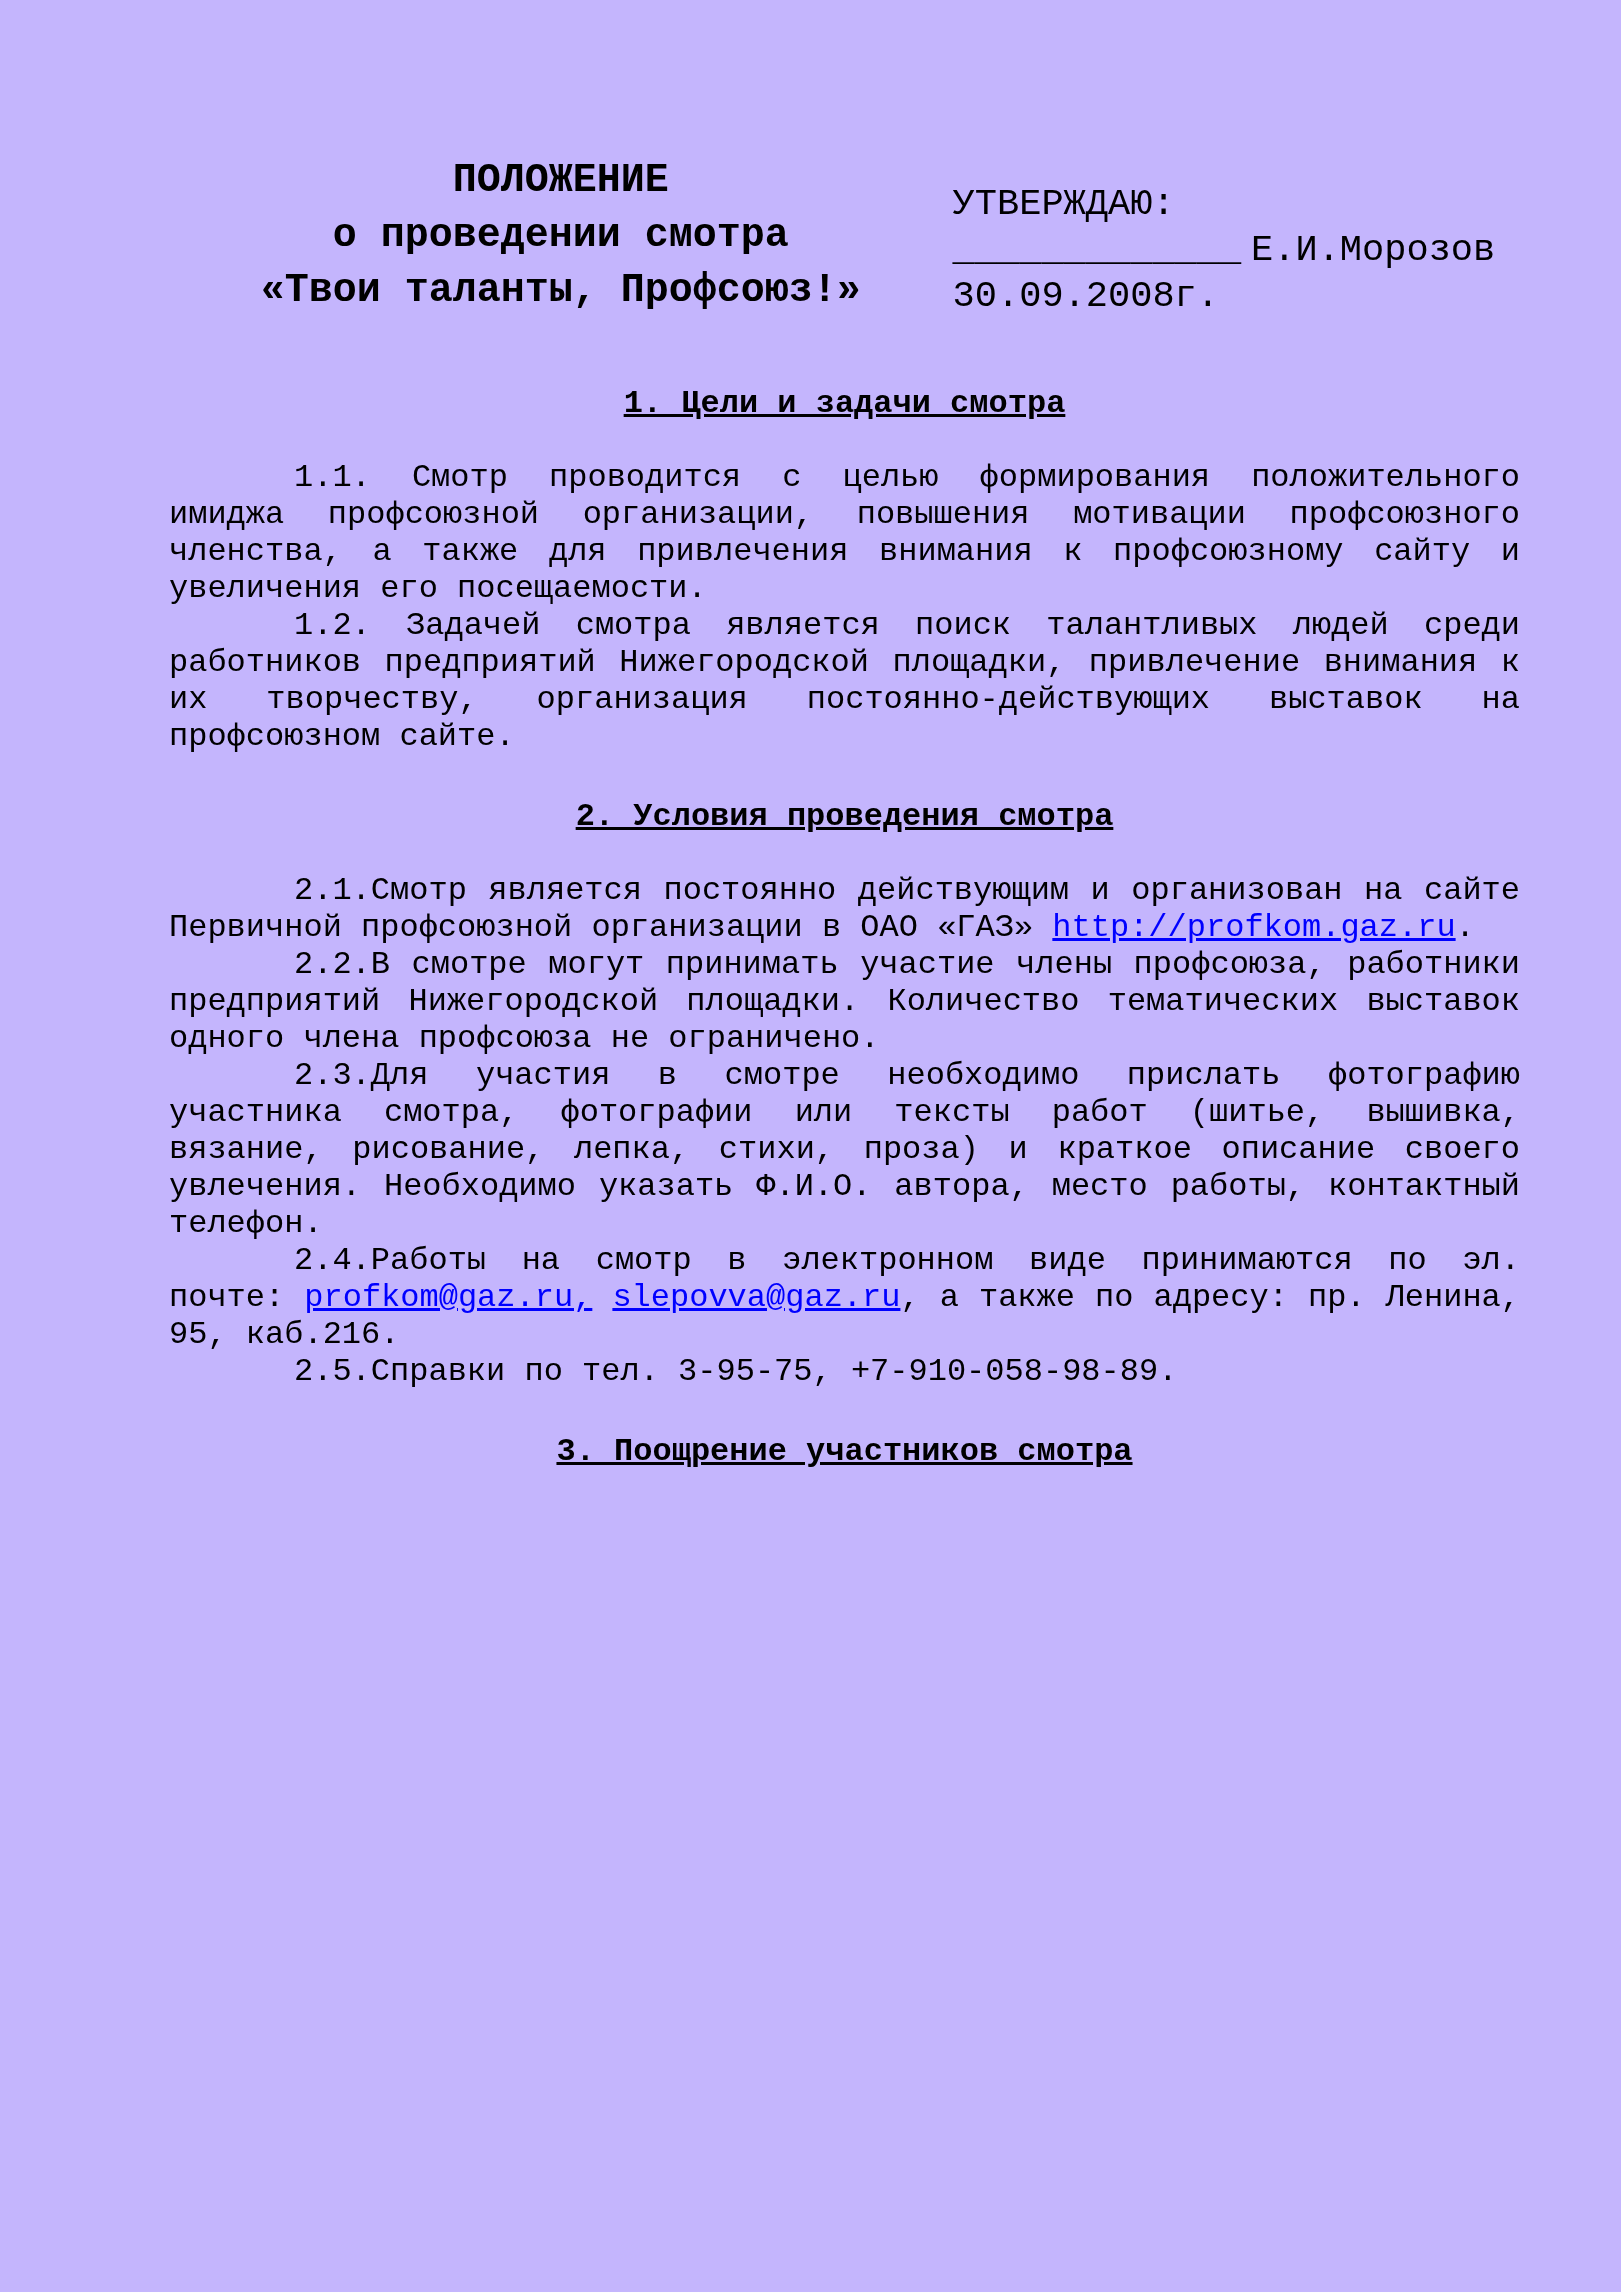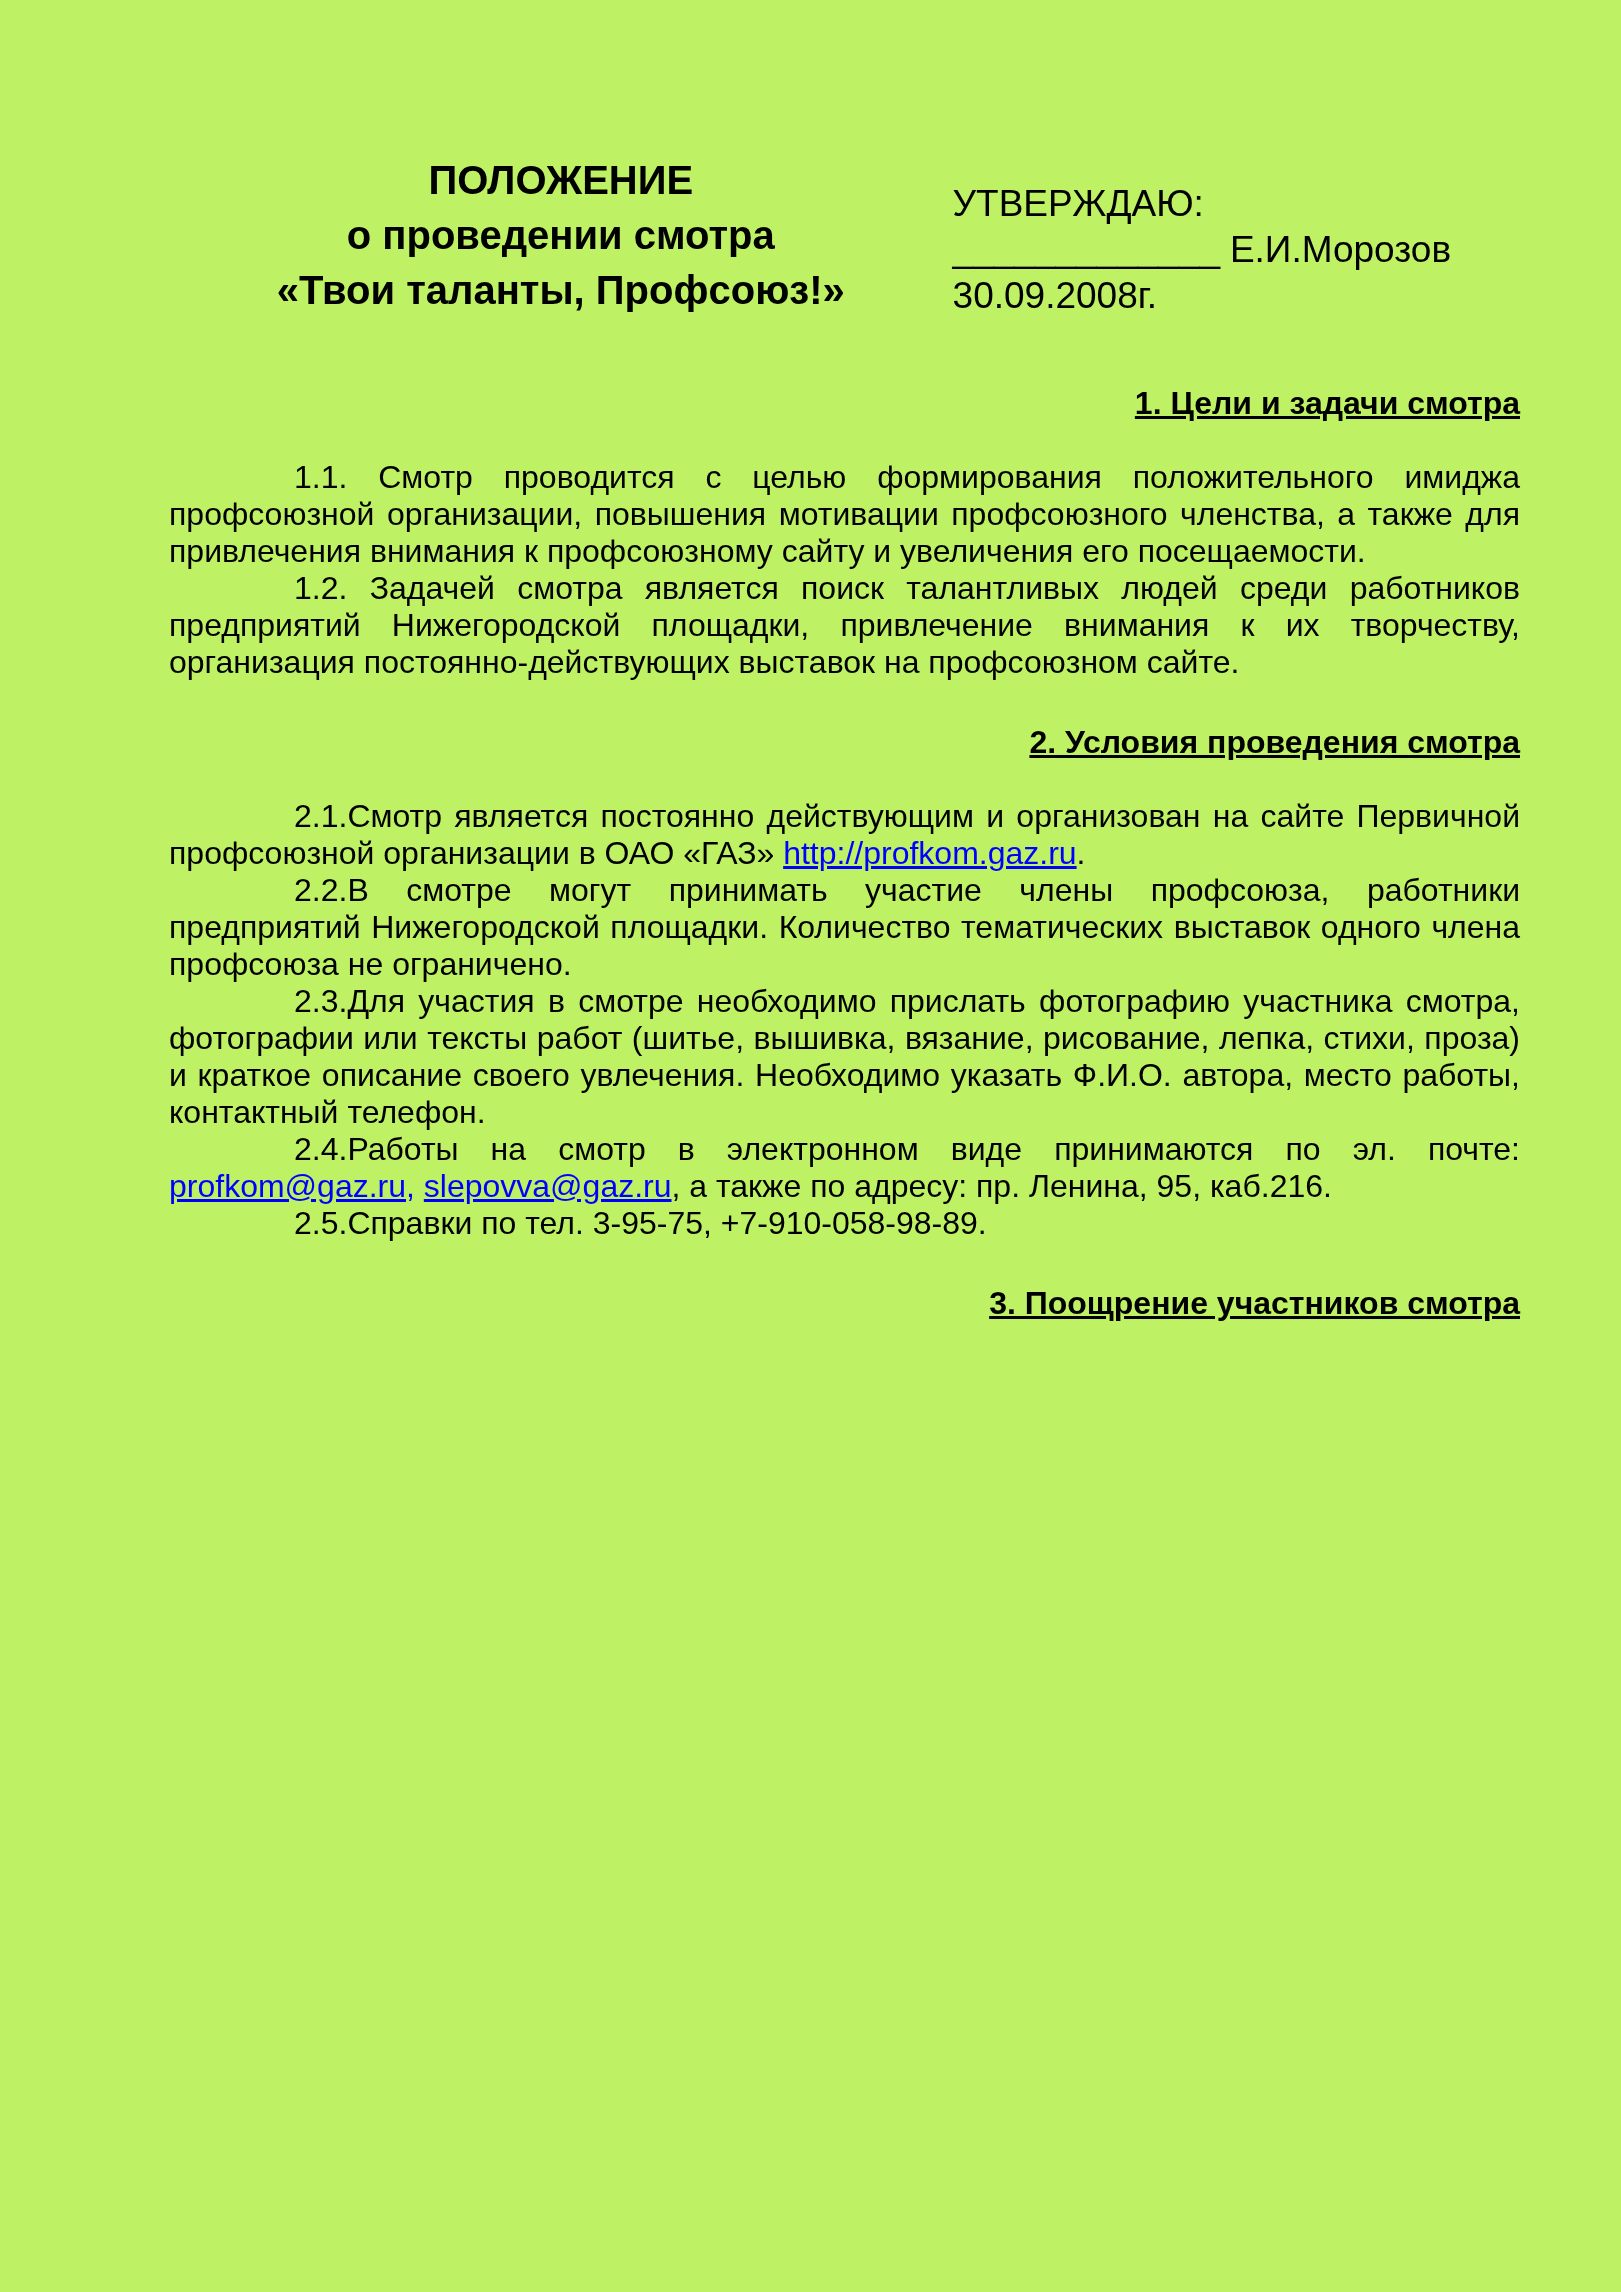--- a/index.html
+++ b/index.html
@@ -4,23 +4,23 @@
 <style>
   html, body {
     margin: 0;
     padding: 0;
     background: #ffffff;
   }
   .page {
     position: relative;
     width: 1621px;
     height: 2293px;
-    background: #bef264;
+    background: #c4b5fd;
     color: #000000;
-    font-family: Liberation Sans, sans-serif;
+    font-family: Liberation Mono, monospace;
     overflow: hidden;
   }
   .content {
     position: absolute;
     left: 169px;
     top: 153px;
     width: 1351px;
   }
   .doc-header {
     display: flex;
@@ -39,21 +39,21 @@
     line-height: 46px;
     text-align: left;
     margin-top: 28px;
   }
   .sig-blank {
     margin-right: 9.8px;
   }
   .sections .section-heading {
     font-weight: bold;
     text-decoration: underline;
-    text-align: right;
+    text-align: center;
     font-size: 32px;
     line-height: 37px;
     margin: 43px 0 37px 0;
   }
   .sections .section-heading:first-child {
     margin-top: 66px;
   }
   .body-paragraph {
     margin: 0;
     text-align: justify;

